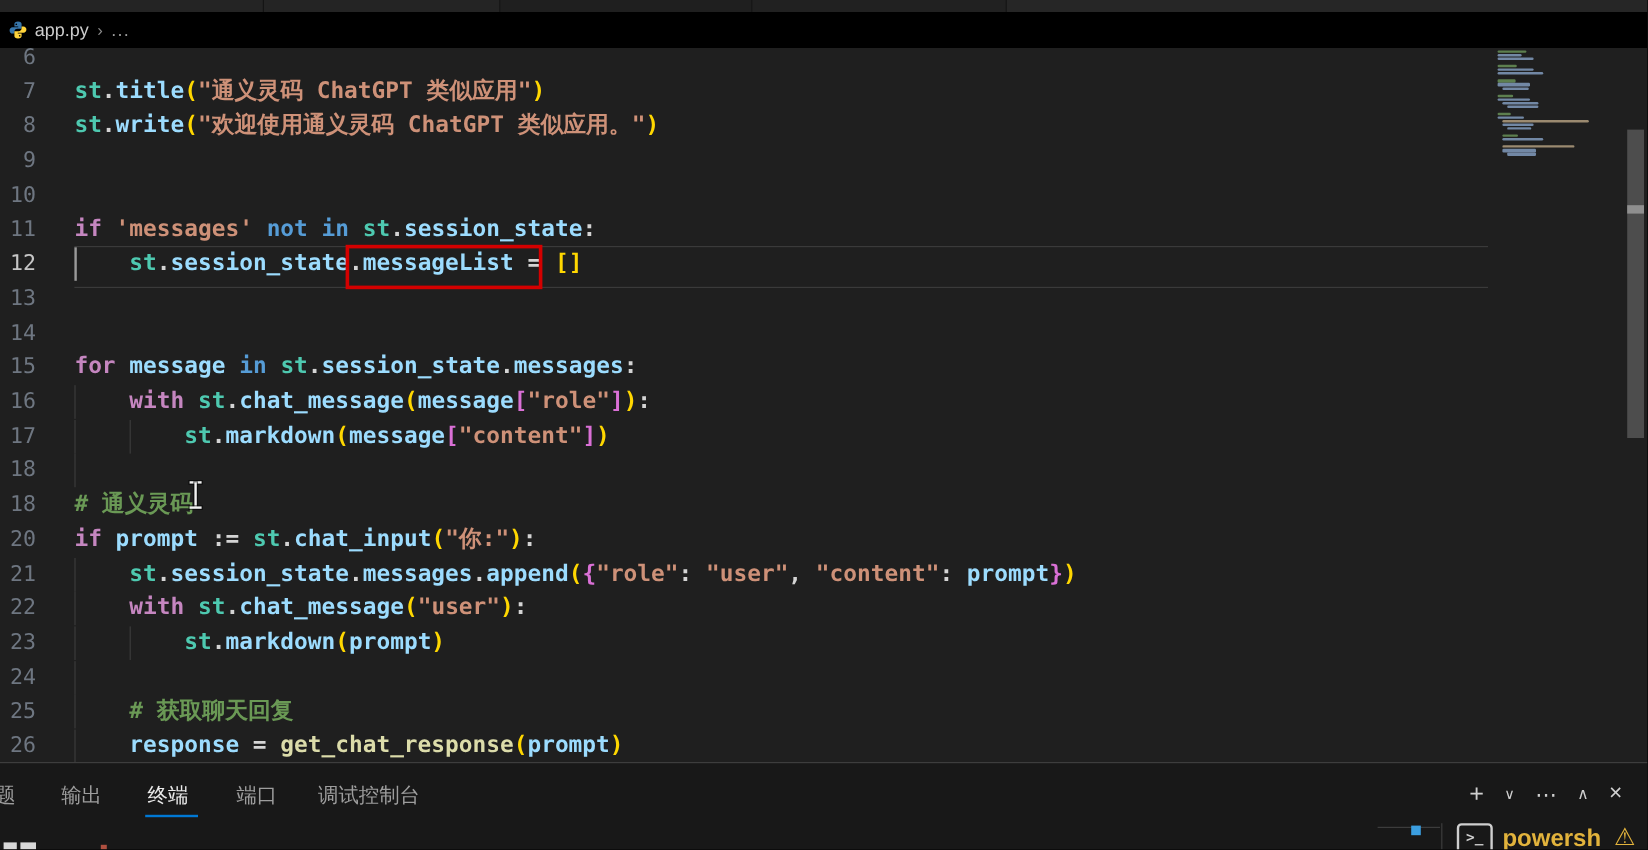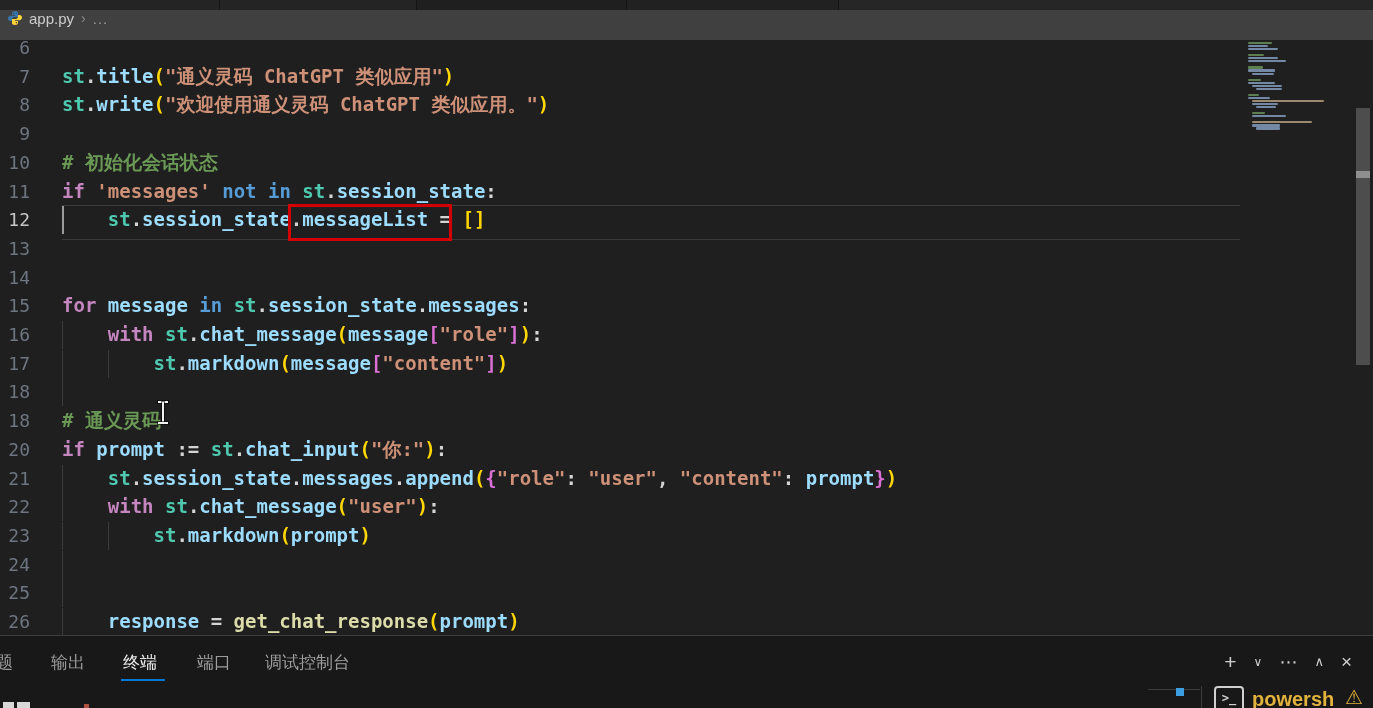--- a/index.html
+++ b/index.html
@@ -3,22 +3,22 @@
 <meta charset="utf-8">
 <style>
   html,body{margin:0;padding:0;background:#000;}
   .screen{position:relative;width:1373px;height:708px;background:#1f1f1f;overflow:hidden;
           font-family:"Liberation Sans",sans-serif;}
   
   .tabstrip{position:absolute;left:0;top:0;width:1373px;height:10px;background:#262626;}
   .tabseg{position:absolute;top:0;height:10px;}
   .tabsep{position:absolute;top:0;width:1px;height:10px;background:#141414;}
   
-  .breadcrumb{position:absolute;left:0;top:10px;width:1373px;height:30px;background:#404040;
-              display:flex;align-items:flex-start;z-index:10;font-size:15px;color:#cccccc;}
+  .breadcrumb{position:absolute;left:0;top:10px;width:1373px;height:30px;background:#000000;
+              display:flex;align-items:center;z-index:10;font-size:15px;color:#cccccc;}
   .breadcrumb .pyicon{margin:0 6px 0 7px;display:flex;}
   .breadcrumb .chev{color:#8a8a8a;margin:0 7px;font-size:14px;}
   .breadcrumb .more{color:#9d9d9d;letter-spacing:1px;}
   
   .code-row{position:absolute;left:0;width:1245px;height:29px;line-height:29px;white-space:pre;
             font-family:"DejaVu Sans Mono",monospace;font-size:19px;font-weight:600;}
   .code-row .lnum{position:absolute;left:0;top:0;width:30px;text-align:right;color:#6e7681;
             font-weight:400;font-size:18px;}
   .code-row .codetext{position:absolute;left:62px;top:0;}
   .iguide{position:absolute;top:1px;width:1px;height:28px;background:#3b3b3b;}
@@ -81,36 +81,36 @@
     <span>app.py</span>
     <span class="chev">›</span>
     <span class="more">...</span>
   </div>
 
   <div id="editor">
       <div class="code-row" style="top: 33px;"><span class="lnum">6</span></div>
       <div class="code-row" style="top: 61.7px;"><span class="lnum">7</span><span class="codetext"><span style="color: rgb(78, 201, 176);">st</span><span style="color: rgb(212, 212, 212);">.</span><span style="color: rgb(156, 220, 254);">title</span><span style="color: rgb(255, 215, 0);">(</span><span style="color: rgb(206, 145, 120);">"通义灵码 ChatGPT 类似应用"</span><span style="color: rgb(255, 215, 0);">)</span></span></div>
       <div class="code-row" style="top: 90.4px;"><span class="lnum">8</span><span class="codetext"><span style="color: rgb(78, 201, 176);">st</span><span style="color: rgb(212, 212, 212);">.</span><span style="color: rgb(156, 220, 254);">write</span><span style="color: rgb(255, 215, 0);">(</span><span style="color: rgb(206, 145, 120);">"欢迎使用通义灵码 ChatGPT 类似应用。"</span><span style="color: rgb(255, 215, 0);">)</span></span></div>
       <div class="code-row" style="top: 119.1px;"><span class="lnum">9</span><span class="codetext"></span></div>
-      <div class="code-row" style="top: 147.8px;"><span class="lnum">10</span><span class="codetext"><span style="color: rgb(106, 153, 85);"># 初始化会话状态</span></span></div>
+      <div class="code-row" style="top: 147.8px;"><span class="lnum">10</span></div>
       <div class="code-row" style="top: 176.5px;"><span class="lnum">11</span><span class="codetext"><span style="color: rgb(197, 134, 192);">if</span><span style="color: rgb(212, 212, 212);"> </span><span style="color: rgb(206, 145, 120);">'messages'</span><span style="color: rgb(212, 212, 212);"> </span><span style="color: rgb(86, 156, 214);">not in</span><span style="color: rgb(212, 212, 212);"> </span><span style="color: rgb(78, 201, 176);">st</span><span style="color: rgb(212, 212, 212);">.</span><span style="color: rgb(156, 220, 254);">session_state</span><span style="color: rgb(212, 212, 212);">:</span></span></div>
       <div class="code-row" style="top: 205.2px;"><span class="lnum" style="color: rgb(198, 198, 198);">12</span><div class="iguide active" style="left: 62px;"></div><span class="codetext"><span style="color: rgb(212, 212, 212);">    </span><span style="color: rgb(78, 201, 176);">st</span><span style="color: rgb(212, 212, 212);">.</span><span style="color: rgb(156, 220, 254);">session_state</span><span style="color: rgb(212, 212, 212);">.</span><span style="color: rgb(156, 220, 254);">messageList</span><span style="color: rgb(212, 212, 212);"> = </span><span style="color: rgb(255, 215, 0);">[]</span></span></div>
       <div class="code-row" style="top: 233.9px;"><span class="lnum">13</span><span class="codetext"></span></div>
       <div class="code-row" style="top: 262.6px;"><span class="lnum">14</span></div>
       <div class="code-row" style="top: 291.3px;"><span class="lnum">15</span><span class="codetext"><span style="color: rgb(197, 134, 192);">for</span><span style="color: rgb(212, 212, 212);"> </span><span style="color: rgb(156, 220, 254);">message</span><span style="color: rgb(212, 212, 212);"> </span><span style="color: rgb(86, 156, 214);">in</span><span style="color: rgb(212, 212, 212);"> </span><span style="color: rgb(78, 201, 176);">st</span><span style="color: rgb(212, 212, 212);">.</span><span style="color: rgb(156, 220, 254);">session_state</span><span style="color: rgb(212, 212, 212);">.</span><span style="color: rgb(156, 220, 254);">messages</span><span style="color: rgb(212, 212, 212);">:</span></span></div>
       <div class="code-row" style="top: 320px;"><span class="lnum">16</span><div class="iguide" style="left: 62px;"></div><span class="codetext"><span style="color: rgb(212, 212, 212);">    </span><span style="color: rgb(197, 134, 192);">with</span><span style="color: rgb(212, 212, 212);"> </span><span style="color: rgb(78, 201, 176);">st</span><span style="color: rgb(212, 212, 212);">.</span><span style="color: rgb(156, 220, 254);">chat_message</span><span style="color: rgb(255, 215, 0);">(</span><span style="color: rgb(156, 220, 254);">message</span><span style="color: rgb(218, 112, 214);">[</span><span style="color: rgb(206, 145, 120);">"role"</span><span style="color: rgb(218, 112, 214);">]</span><span style="color: rgb(255, 215, 0);">)</span><span style="color: rgb(212, 212, 212);">:</span></span></div>
       <div class="code-row" style="top: 348.7px;"><span class="lnum">17</span><div class="iguide" style="left: 62px;"></div><div class="iguide" style="left: 107.8px;"></div><span class="codetext"><span style="color: rgb(212, 212, 212);">        </span><span style="color: rgb(78, 201, 176);">st</span><span style="color: rgb(212, 212, 212);">.</span><span style="color: rgb(156, 220, 254);">markdown</span><span style="color: rgb(255, 215, 0);">(</span><span style="color: rgb(156, 220, 254);">message</span><span style="color: rgb(218, 112, 214);">[</span><span style="color: rgb(206, 145, 120);">"content"</span><span style="color: rgb(218, 112, 214);">]</span><span style="color: rgb(255, 215, 0);">)</span></span></div>
       <div class="code-row" style="top: 377.4px;"><span class="lnum">18</span><div class="iguide" style="left: 62px;"></div><span class="codetext"></span></div>
       <div class="code-row" style="top: 406.1px;"><span class="lnum">18</span><span class="codetext"><span style="color: rgb(106, 153, 85);"># 通义灵码</span></span></div>
       <div class="code-row" style="top: 434.8px;"><span class="lnum">20</span><span class="codetext"><span style="color: rgb(197, 134, 192);">if</span><span style="color: rgb(212, 212, 212);"> </span><span style="color: rgb(156, 220, 254);">prompt</span><span style="color: rgb(212, 212, 212);"> := </span><span style="color: rgb(78, 201, 176);">st</span><span style="color: rgb(212, 212, 212);">.</span><span style="color: rgb(156, 220, 254);">chat_input</span><span style="color: rgb(255, 215, 0);">(</span><span style="color: rgb(206, 145, 120);">"你:"</span><span style="color: rgb(255, 215, 0);">)</span><span style="color: rgb(212, 212, 212);">:</span></span></div>
       <div class="code-row" style="top: 463.5px;"><span class="lnum">21</span><div class="iguide" style="left: 62px;"></div><span class="codetext"><span style="color: rgb(212, 212, 212);">    </span><span style="color: rgb(78, 201, 176);">st</span><span style="color: rgb(212, 212, 212);">.</span><span style="color: rgb(156, 220, 254);">session_state</span><span style="color: rgb(212, 212, 212);">.</span><span style="color: rgb(156, 220, 254);">messages</span><span style="color: rgb(212, 212, 212);">.</span><span style="color: rgb(156, 220, 254);">append</span><span style="color: rgb(255, 215, 0);">(</span><span style="color: rgb(218, 112, 214);">{</span><span style="color: rgb(206, 145, 120);">"role"</span><span style="color: rgb(212, 212, 212);">: </span><span style="color: rgb(206, 145, 120);">"user"</span><span style="color: rgb(212, 212, 212);">, </span><span style="color: rgb(206, 145, 120);">"content"</span><span style="color: rgb(212, 212, 212);">: </span><span style="color: rgb(156, 220, 254);">prompt</span><span style="color: rgb(218, 112, 214);">}</span><span style="color: rgb(255, 215, 0);">)</span></span></div>
       <div class="code-row" style="top: 492.2px;"><span class="lnum">22</span><div class="iguide" style="left: 62px;"></div><span class="codetext"><span style="color: rgb(212, 212, 212);">    </span><span style="color: rgb(197, 134, 192);">with</span><span style="color: rgb(212, 212, 212);"> </span><span style="color: rgb(78, 201, 176);">st</span><span style="color: rgb(212, 212, 212);">.</span><span style="color: rgb(156, 220, 254);">chat_message</span><span style="color: rgb(255, 215, 0);">(</span><span style="color: rgb(206, 145, 120);">"user"</span><span style="color: rgb(255, 215, 0);">)</span><span style="color: rgb(212, 212, 212);">:</span></span></div>
       <div class="code-row" style="top: 520.9px;"><span class="lnum">23</span><div class="iguide" style="left: 62px;"></div><div class="iguide" style="left: 107.8px;"></div><span class="codetext"><span style="color: rgb(212, 212, 212);">        </span><span style="color: rgb(78, 201, 176);">st</span><span style="color: rgb(212, 212, 212);">.</span><span style="color: rgb(156, 220, 254);">markdown</span><span style="color: rgb(255, 215, 0);">(</span><span style="color: rgb(156, 220, 254);">prompt</span><span style="color: rgb(255, 215, 0);">)</span></span></div>
       <div class="code-row" style="top: 549.6px;"><span class="lnum">24</span><div class="iguide" style="left: 62px;"></div><span class="codetext"></span></div>
-      <div class="code-row" style="top: 578.3px;"><span class="lnum">25</span><div class="iguide" style="left: 62px;"></div></div>
+      <div class="code-row" style="top: 578.3px;"><span class="lnum">25</span><div class="iguide" style="left: 62px;"></div><span class="codetext"><span style="color: rgb(212, 212, 212);">    </span><span style="color: rgb(106, 153, 85);"># 获取聊天回复</span></span></div>
       <div class="code-row" style="top: 607px;"><span class="lnum">26</span><div class="iguide" style="left: 62px;"></div><span class="codetext"><span style="color: rgb(212, 212, 212);">    </span><span style="color: rgb(156, 220, 254);">response</span><span style="color: rgb(212, 212, 212);"> = </span><span style="color: rgb(220, 220, 170);">get_chat_response</span><span style="color: rgb(255, 215, 0);">(</span><span style="color: rgb(156, 220, 254);">prompt</span><span style="color: rgb(255, 215, 0);">)</span></span></div>
     </div>
 
   <div class="curline-border" style="top:205px;"></div>
   <div class="curline-border" style="top:239px;"></div>
 
   <div class="redbox" style="left: 288px; top: 204px; width: 158px; height: 31px; border-color: rgb(212, 0, 0);"></div>
 
   <div class="ibeam" style="left:157px;top:401px;">
     <div class="bar" style="top:0;"></div>

